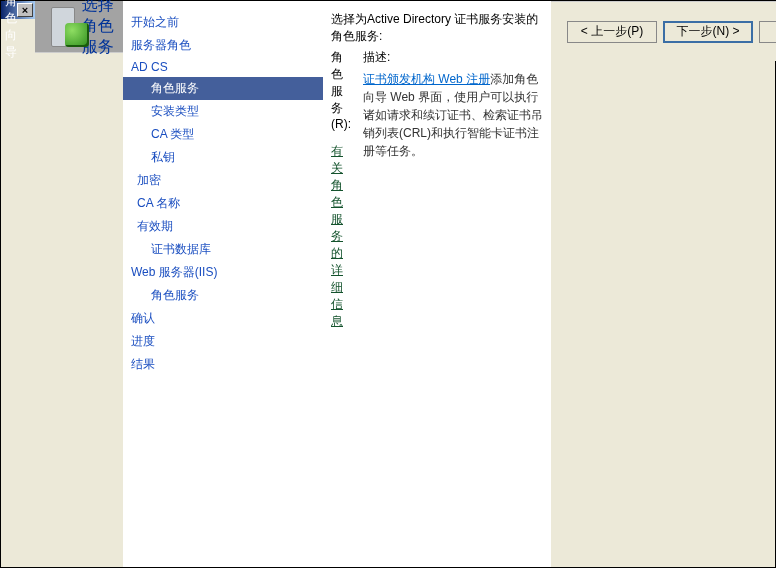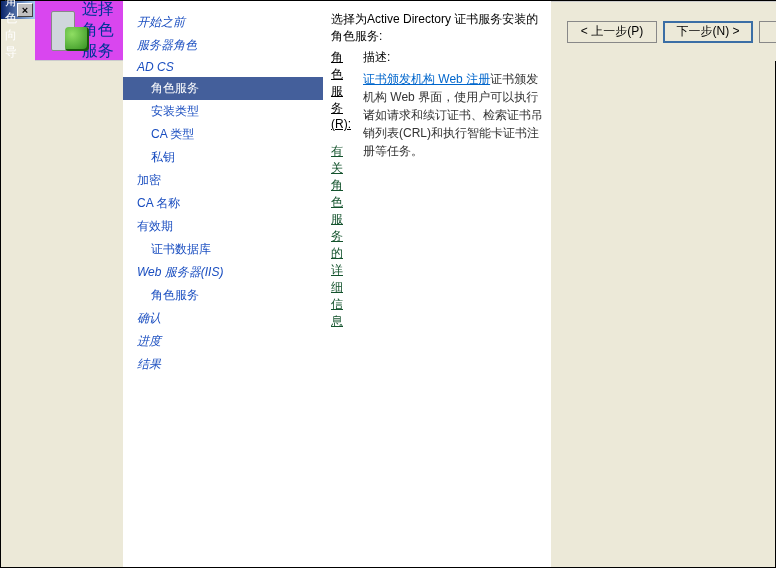--- a/index.html
+++ b/index.html
@@ -1,27 +1,27 @@
 <!DOCTYPE html>
 <html><head>
 <meta charset="utf-8">
 <style>
   * { box-sizing: border-box; margin: 0; padding: 0; }
   body { font-family: "Microsoft YaHei", SimSun, Arial, sans-serif; font-size: 12px; color: #000; background: #fff; width: 776px; height: 568px; overflow: hidden; }
   .window { width: 776px; height: 568px; border: 1px solid #000; display: flex; flex-direction: row; background: #ece9d8; }
   .titlebar { height: 18px; background: linear-gradient(to right, #0a246a, #a6caf0); color: #fff; display: flex; align-items: center; padding: 0 2px; font-size: 12px; }
   .titlebar .title { flex: 1; padding-left: 2px; }
   .titlebar .close { width: 16px; height: 14px; background: #c0c0c0; border: 1px solid #fff; border-right-color:#404040; border-bottom-color:#404040; display:flex; align-items:center; justify-content:center; font-family: Arial; font-weight:bold; font-size:11px; line-height:1; color:#000; cursor:pointer; }
-  .header { height: 60px; background: #d946ef; border-bottom: 1px solid #ccc; display: flex; align-items: center; padding-left: 12px; }
+  .header { height: 52px; background: #a3a3a3; border-bottom: 1px solid #ccc; display: flex; align-items: center; padding-left: 12px; }
   .header .icon { width: 44px; height: 44px; position: relative; margin-right: 16px; }
   .header h1 { font-size: 16px; font-weight: 400; color: #003399; }
   .body { flex: 1; display: flex; background: #fff; min-height:0; }
   .sidebar { width: 200px; padding: 10px 0 10px 0; }
   .side-item { padding: 3px 0 3px 14px; color: #1a4ec0; cursor: pointer; font-size:12px; }
-  .side-item.level1 { padding-left: 14px; font-style: italic; }
+  .side-item.level1 { padding-left: 8px; }
   .side-item.level2 { padding-left: 28px; }
   .side-item.level3 { }
   .side-item.active { background: #445f9b; color: #fff; }
   .main { flex: 1; padding: 10px 8px 6px 8px; display: flex; flex-direction: column; min-height:0; }
   .main-row { display: flex; gap: 12px; flex: 1; min-height:0; }
   .prompt { margin-bottom: 4px; }
   .sublabel { margin-bottom: 2px; }
   .listbox { flex: 1; border: 1px solid #7f9db9; background: #fff; padding: 2px; overflow: auto; }
   .opt { display: flex; align-items: center; gap: 6px; padding: 1px 4px; font-size:12px; }
   .opt input { width:13px; height:13px; }
@@ -72,28 +72,28 @@
         <div class="side-item level1">Web 服务器(IIS)</div>
         <div class="side-item level2">角色服务</div>
         <div class="side-item level1">确认</div>
         <div class="side-item level1">进度</div>
         <div class="side-item level1">结果</div>
       </div>
 
     <div class="main">
       <div class="prompt">选择为Active Directory 证书服务安装的角色服务:</div>
       <div class="main-row">
-        <div style="flex:1; display:flex; flex-direction:column; min-height:0;text-decoration:underline;">
+        <div style="flex:1; display:flex; flex-direction:column; min-height:0;">
           <div class="sublabel">角色服务(R):</div>
           <a class="morelink">有关角色服务的详细信息</a>
         </div>
         <div class="descpanel">
           <div class="desc-title">描述:</div>
           <div class="desc-text">
-            <a href="#">证书颁发机构 Web 注册</a><span>证书颁发机构 Web 界面，使用户可以执行诸如请求和续订证书、检索证书吊销列表(CRL)和执行智能卡证书注册等任务。</span>
+            <a href="#">证书颁发机构 Web 注册</a><span>添加角色向导 Web 界面，使用户可以执行诸如请求和续订证书、检索证书吊销列表(CRL)和执行智能卡证书注册等任务。</span>
           </div>
         </div>
       </div>
     </div>
   </div>
 
   <div class="footer">
     <button class="btn">&lt; 上一步(P)</button>
     <button class="btn default">下一步(N) &gt;</button>
     <button class="btn" disabled="">安装(I)</button>

